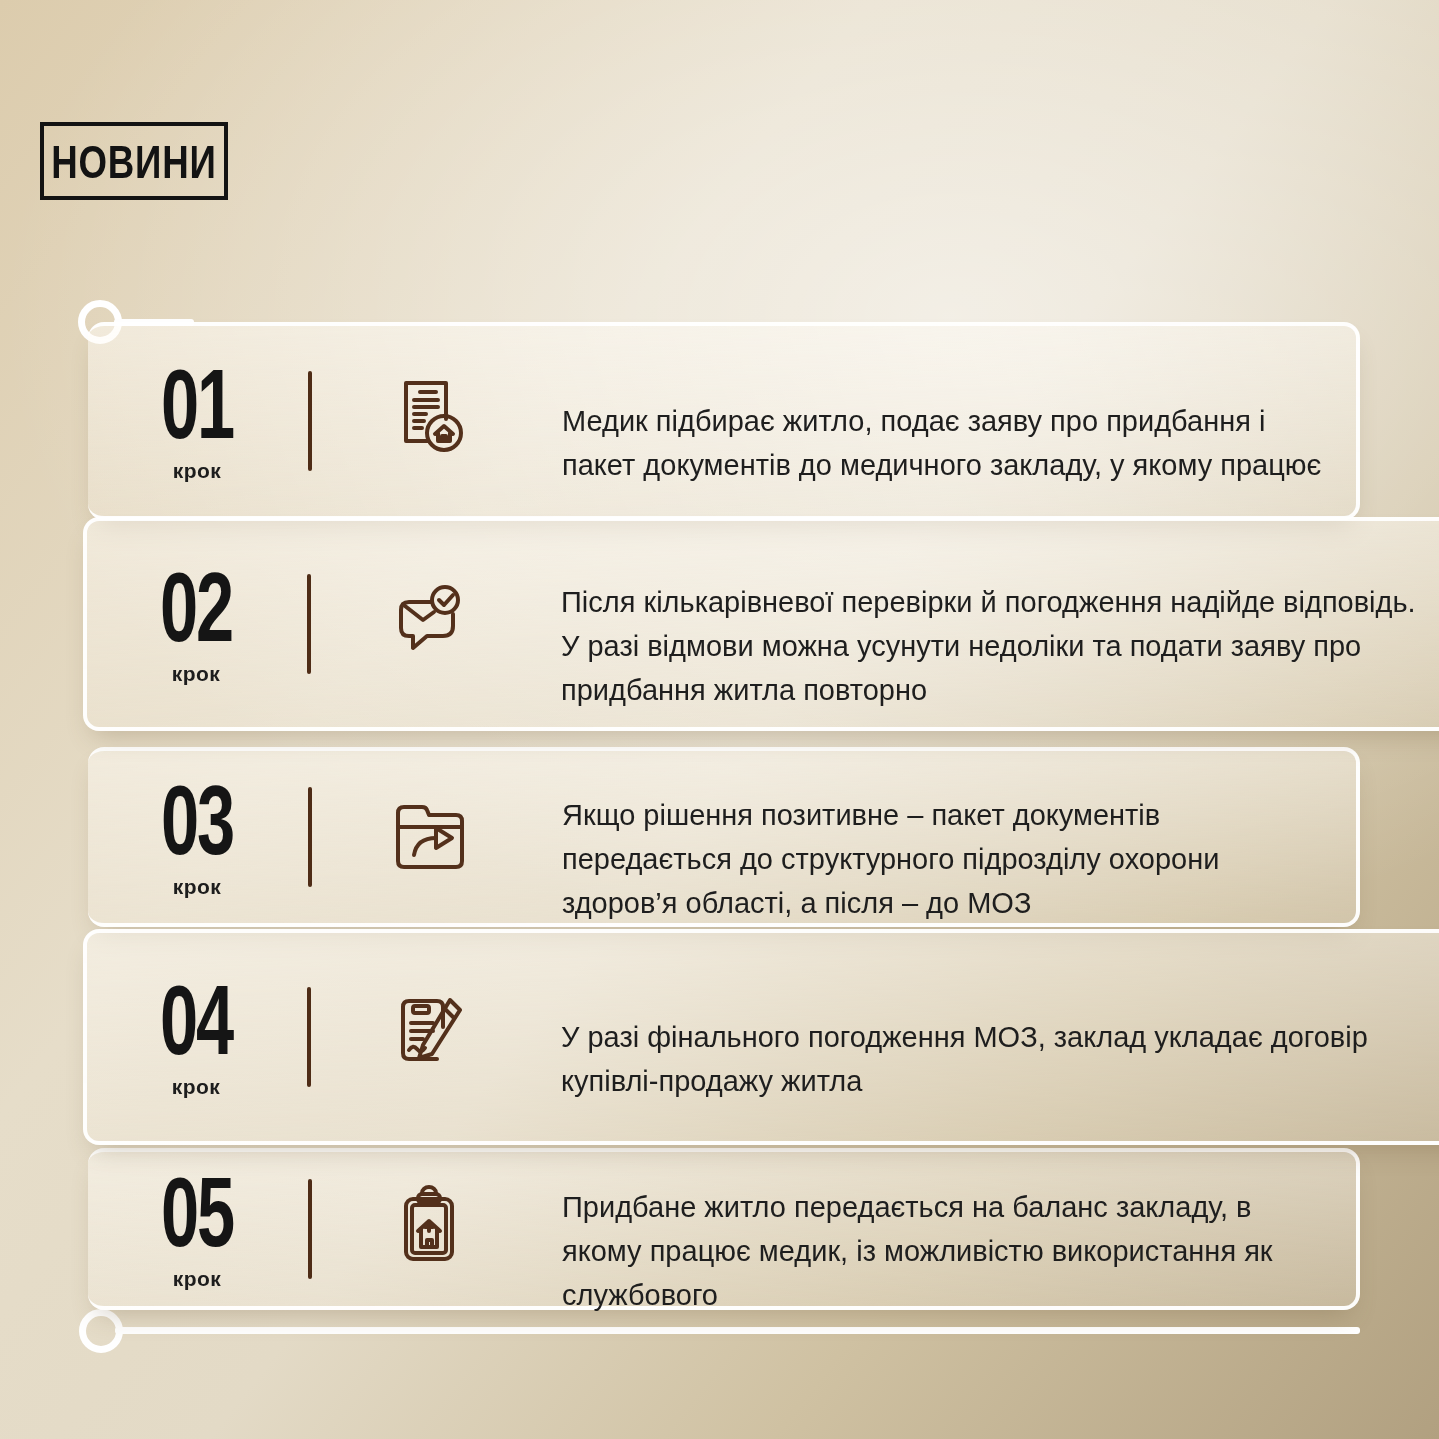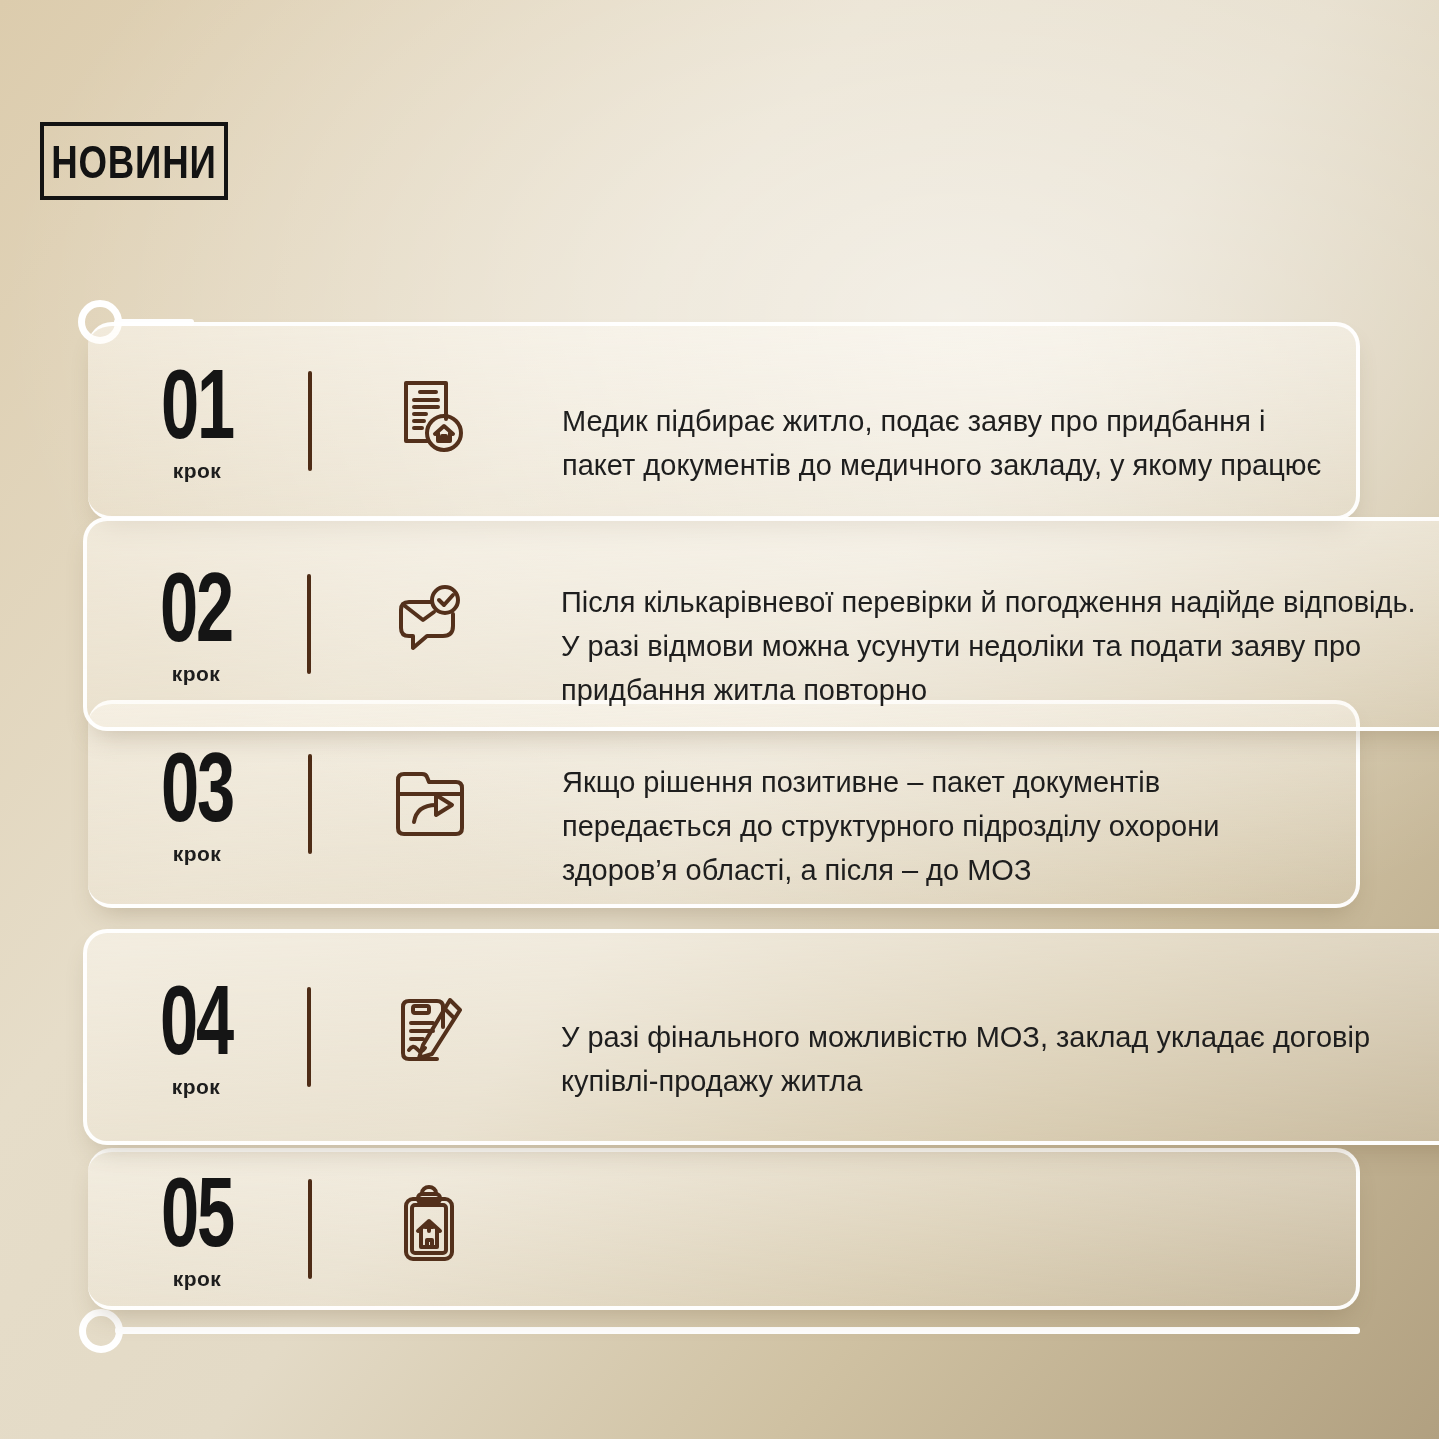--- a/index.html
+++ b/index.html
@@ -48,32 +48,32 @@
   .tl-circle.bottom { left: 79px; top: 1309px; }
   .tl-line { position: absolute; height: 7px; background: #ffffff; border-radius: 3px; }
   .tl-line.top { left: 114px; top: 319px; width: 80px; }
   .tl-line.bottom { left: 115px; top: 1327px; width: 1245px; }
 
   
   .card {
     position: absolute;
     display: flex; align-items: center;
     border: 4px solid rgba(255,255,255,0.95);
-    border-radius: 24px;
+    border-radius: 16px;
     background: linear-gradient(178deg, rgba(255,252,246,0.52) 0%, rgba(250,244,232,0.22) 100%);
     box-shadow: 0 14px 26px -10px rgba(108,88,55,0.3);
     padding: 0 27px 0 46px;
     gap: 32px;
   }
   .card.odd { left: 88px; width: 1272px; border-left: 0; z-index: 1; }
   .card.even { left: 83px; width: 1400px; z-index: 2; }
 
   .card-1 { top: 322px; height: 198px; }
   .card-2 { top: 517px; height: 214px; }
-  .card-3 { top: 700px; height: 208px; }
+  .card-3 { top: 747px; height: 180px; }
   .card-4 { top: 929px; height: 216px; }
   .card-5 { top: 1148px; height: 162px; }
 
   .num-block { width: 126px; flex: none; text-align: center; }
   .step-number {
     font-size: 98px; font-weight: 700; line-height: 0.92;
     color: #151515; letter-spacing: -3px; transform: scaleX(0.7);
   }
   .step-label {
     font-size: 21px; font-weight: 600; color: #1d1d1d;
@@ -170,36 +170,37 @@
     <div class="icon-box">
       <svg width="92" height="92" viewBox="0 0 92 92">
         <path d="M54 68 H26 q-6 0 -6 -6 V16 q0 -6 6 -6 h28 q6 0 6 6 v20"></path>
         <rect x="30" y="15" width="16" height="7" rx="2"></rect>
         <path d="M28 32 h22 M28 40 h22 M28 48 h12"></path>
         <path d="M26 59 q4 -6 8 -1 t8 -1"></path>
         <path d="M67 9 l10 10 L49 63 l-13 4 4 -13 z"></path>
         <path d="M62 18 l8 8"></path>
       </svg>
     </div>
-    <div class="step-text">У разі фінального можливістю МОЗ, заклад укладає договір купівлі-продажу житла</div>
+    <div class="step-text">У разі фінального погодження МОЗ, заклад укладає договір купівлі-продажу житла</div>
   </div>
 
   <div class="card odd card-5">
     <div class="num-block">
       <div class="step-number">05</div>
       <div class="step-label">крок</div>
     </div>
     <div class="divider"></div>
     <div class="icon-box">
       <svg width="92" height="92" viewBox="0 0 92 92">
         <rect x="22" y="16" width="46" height="60" rx="7"></rect>
         <rect x="28" y="22" width="34" height="48" rx="3"></rect>
         <rect x="34" y="11" width="22" height="9" rx="4"></rect>
         <path d="M38 11 v-1 a7 6 0 0 1 14 0 v1"></path>
         <path d="M34 48 l11 -10 11 10"></path>
         <path d="M37 46 v18 h16 v-18"></path>
         <path d="M45 40 v8 M41 44 h8"></path>
         <path d="M43 64 v-7 h5 v7"></path>
       </svg>
     </div>
+    <div class="step-text">Придбане житло передається на баланс закладу, в якому працює медик, із можливістю використання як службового</div>
   </div>
 
 </div>
 
 </body></html>

